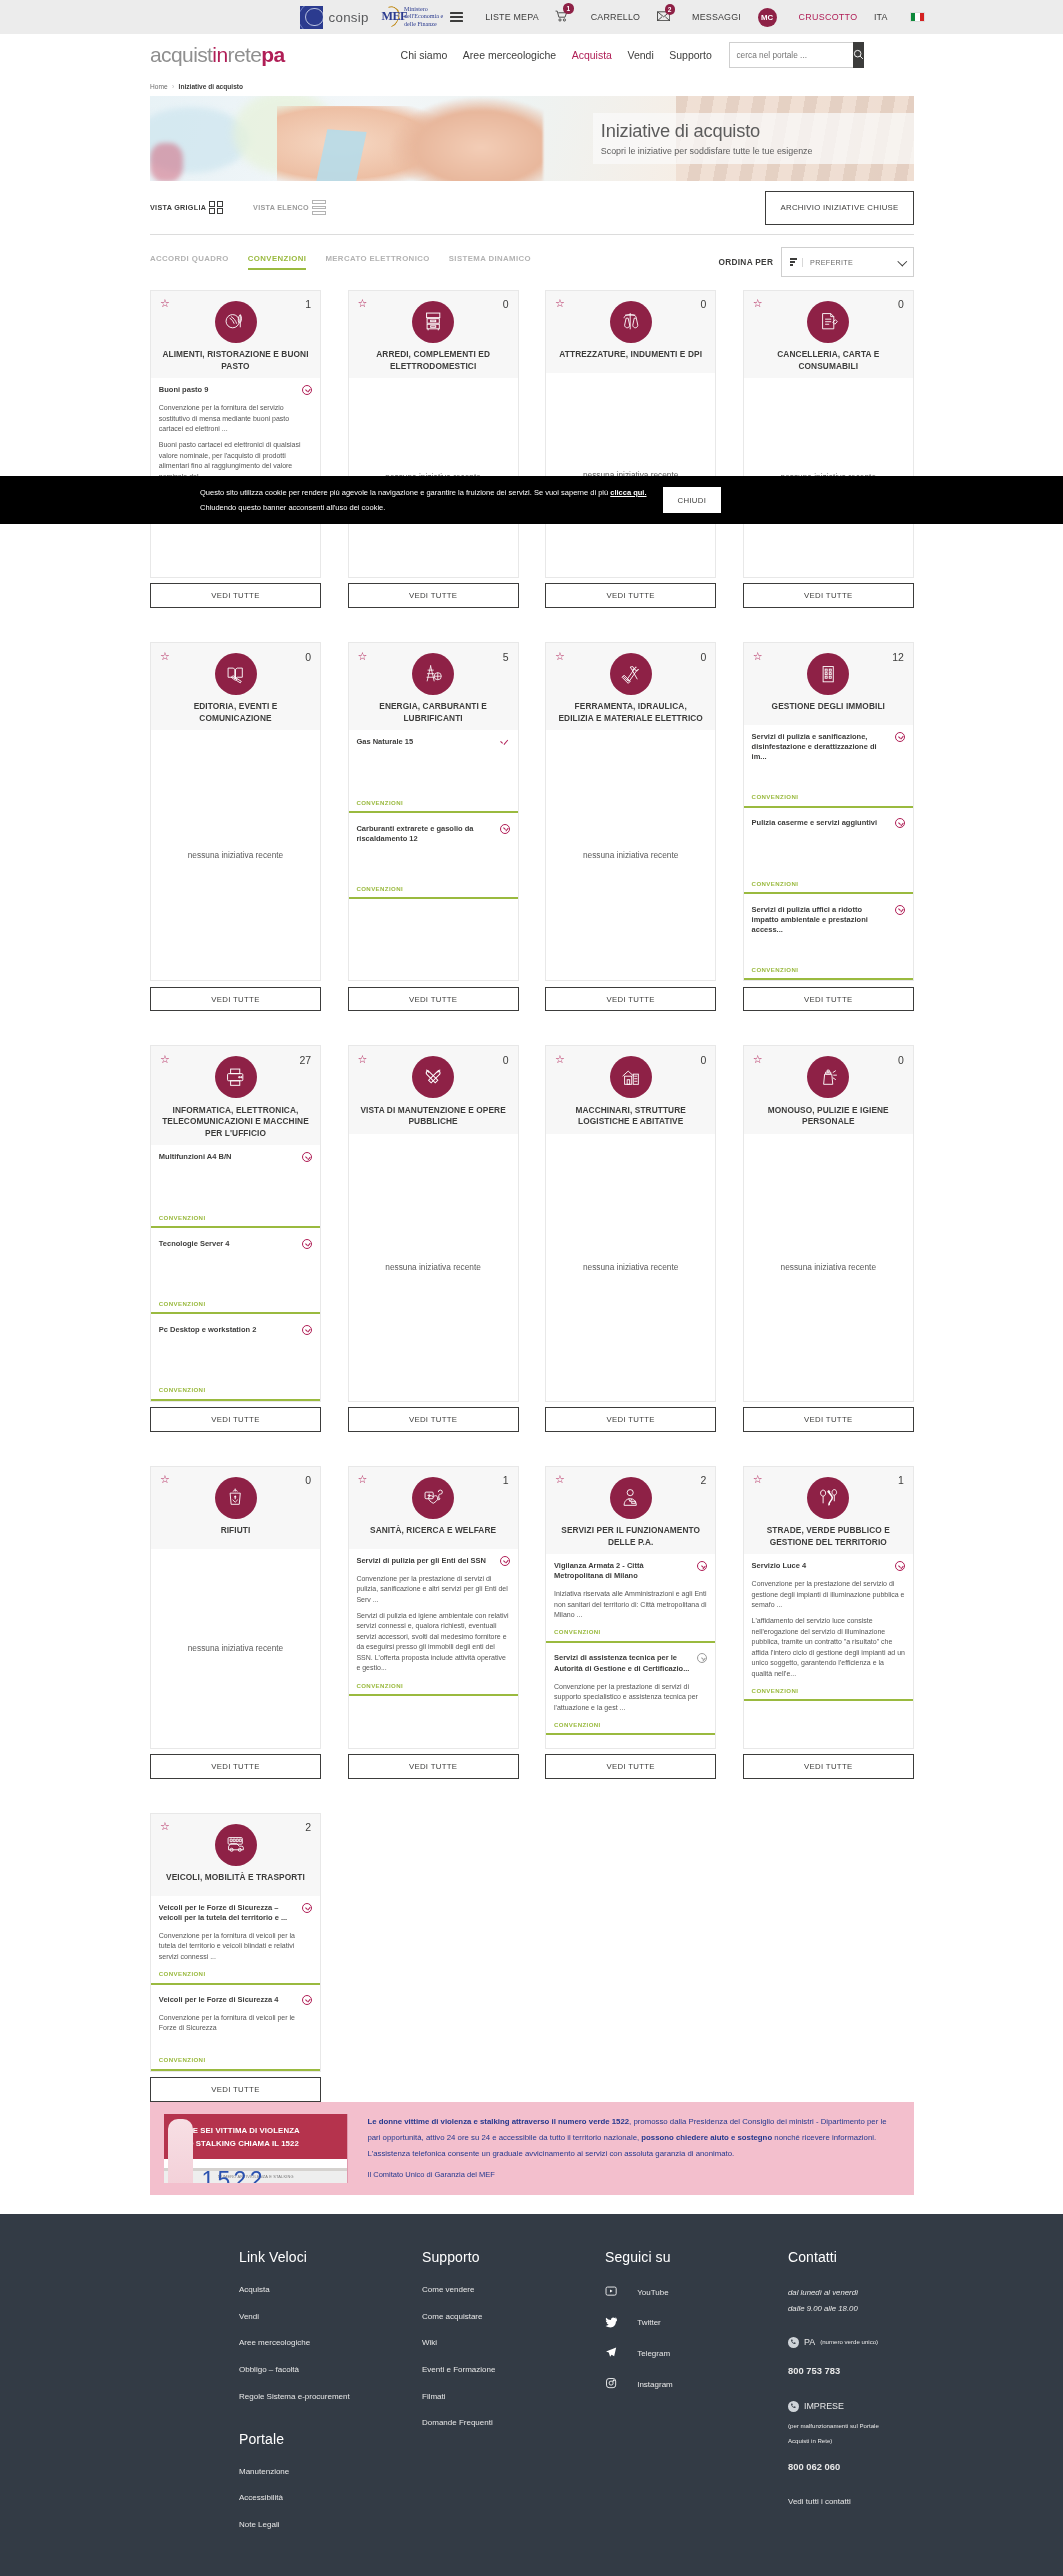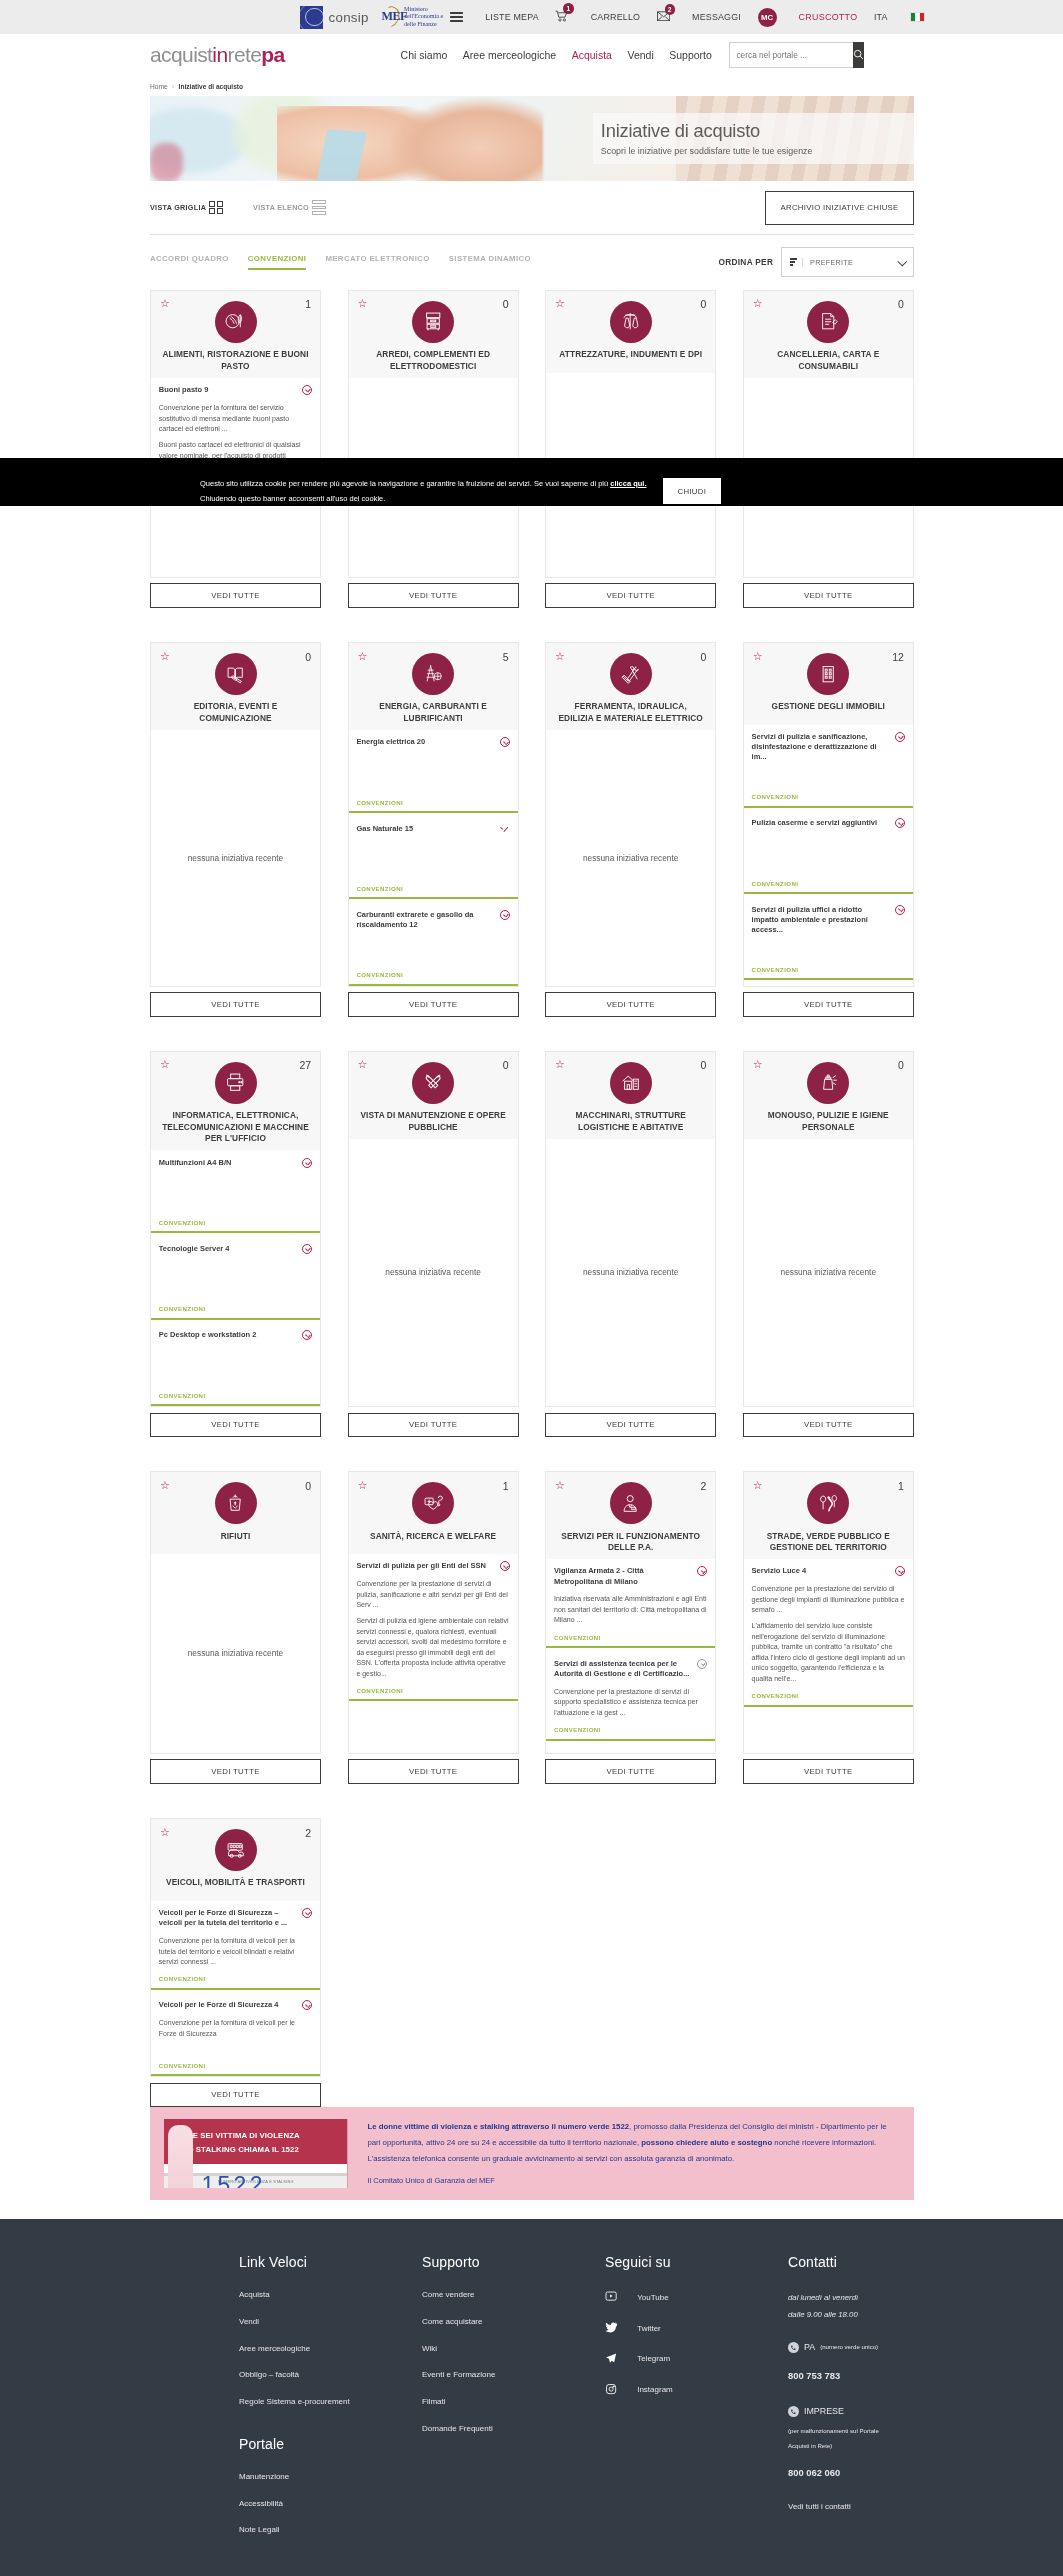--- a/index.html
+++ b/index.html
@@ -116,22 +116,22 @@
   .check.plain::before{left:2.8px;top:5px;width:5.5px}
   .check.grey{border-color:#9b9b9b}
   .check.grey::after,.check.grey::before{background:#9b9b9b}
   .init-desc{font-size:7px;color:#555;line-height:1.5;margin-top:7.8px}
   .init-desc p + p{margin-top:5.5px}
   .init-tag{font-size:6.1px;letter-spacing:0.4px;color:#9aba3f;font-weight:700;margin-top:auto;padding-top:7.8px}
   .vedi{border:0.6px solid #3c3c3b;background:#fff;height:24.4px;margin-top:5.5px;font-size:7.8px;letter-spacing:0.3px;
         color:#3c3c3b;cursor:pointer;font-family:inherit;width:100%}
 
   
-  .cookie{position:absolute;left:0;top:458px;width:1064px;height:48px;background:#000;z-index:50;
-      display:flex;align-items:flex-end;}
+  .cookie{position:absolute;left:0;top:476px;width:1064px;height:48px;background:#000;z-index:50;
+      display:flex;align-items:center;}
   .cookie-inner{width:764px;margin:0 auto;display:flex;align-items:center;gap:16.6px;padding-left:50px}
   .cookie-txt{color:#fff;font-size:7.5px;line-height:2;max-width:565px}
   .cookie-txt a{color:#fff;font-weight:700;text-decoration:underline}
   .chiudi{background:#fff;border:none;height:25.5px;padding:0 14.4px;font-size:7.8px;letter-spacing:0.3px;color:#3c3c3b;cursor:pointer;font-family:inherit}
 
   
   .b1522{width:764px;margin:0 auto;background:#f3bfcd;display:flex;align-items:stretch;padding:12.2px 14.4px;gap:0}
   .b1522-img{width:183px;flex:0 0 183px;background:#fff;position:relative;overflow:hidden}
   .b1522-img .red{position:absolute;left:0;top:0;width:100%;height:45px;background:#b5334d}
   .b1522-img .redtxt{position:absolute;left:23px;top:10px;color:#fff;font-size:7.8px;line-height:1.7;font-weight:700;letter-spacing:0.1px}
@@ -435,27 +435,20 @@
           <svg viewBox="0 0 48 48" fill="none" stroke="#fff" stroke-width="1.6">
             <path d="M19 8l-7 30M19 8l7 30M13 16h12M12 23h14M11 30h16"></path>
             <path d="M19 8v-2"></path>
             <circle cx="33" cy="28" r="7"></circle>
             <path d="M33 21v14M26 28h14"></path>
           </svg>
         </div>
         <div class="cat-name">ENERGIA, CARBURANTI E LUBRIFICANTI</div>
       </div>
       <div class="card-body">
-        <div class="init">
-          <div class="init-top">
-            <span class="init-title">Energia elettrica 20</span>
-            <span class="check"></span>
-          </div>
-          <div class="init-tag">CONVENZIONI</div>
-        </div>
         <div class="init">
           <div class="init-top">
             <span class="init-title">Gas Naturale 15</span>
             <span class="check plain"></span>
           </div>
           <div class="init-tag">CONVENZIONI</div>
         </div>
         <div class="init">
           <div class="init-top">
             <span class="init-title">Carburanti extrarete e gasolio da riscaldamento 12</span>

